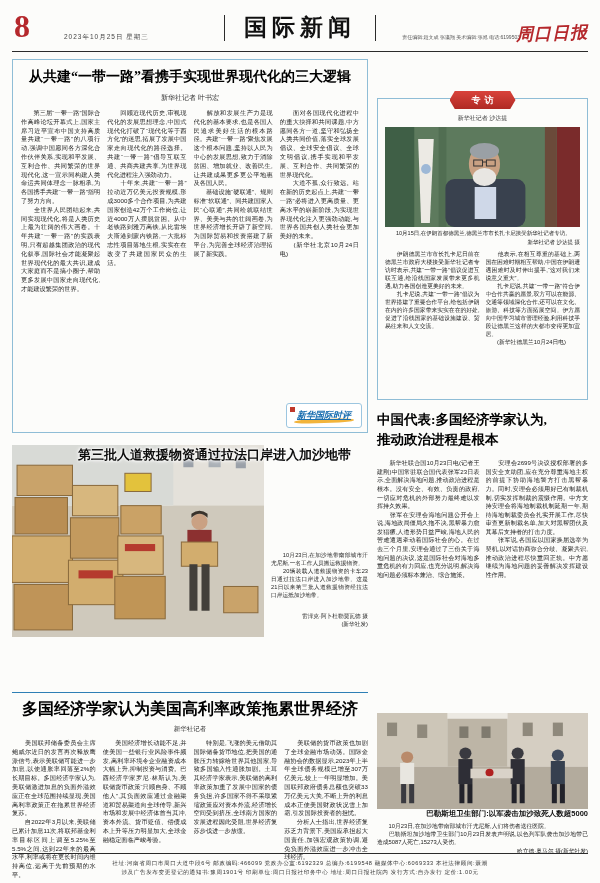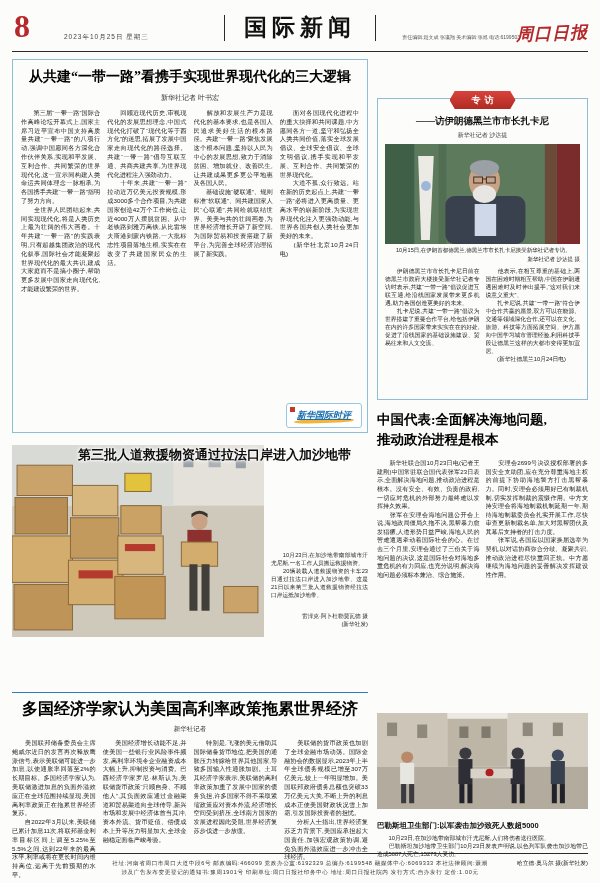--- a/index.html
+++ b/index.html
@@ -70,21 +70,21 @@
     white-space:pre-wrap; overflow:hidden; color:#222; }
   .intbox .coly { height:96px; }
   
   .haiti { margin-top:10px; }
   .haiti-h { font:bold 13.5px "Liberation Serif", serif; line-height:1.45; white-space:pre-line; color:#000; }
   .haiti .coly { height:246px; margin-top:6px; font-size:6.1px; line-height:8.6px; }
   
   .gaza { margin-top:8px; }
   .gaza-photo { width:100%; height:96px; }
   .gaza-photo svg { width:100%; height:100%; display:block; }
-  .gaza-title { font:bold 7.5px "Liberation Sans", sans-serif; text-align:left; margin-top:12px; color:#111; }
+  .gaza-title { font:bold 7.5px "Liberation Sans", sans-serif; text-align:right; margin-top:0; color:#111; }
   .gaza-cap { font-size:5.8px; line-height:8px; text-align:justify; white-space:pre-wrap; margin-top:3px; color:#222; }
   .gaza-credit { font-size:5.8px; text-align:right; color:#222; margin-top:1px; }
   
   .ftr { position:absolute; left:12px; right:12px; bottom:6px; border-top:1.5px solid #2b2b2b; padding-top:5px; }
   .ftr div { text-align:center; font-size:5.6px; color:#333; letter-spacing:0.6px; line-height:9px; }
 </style>
 </head>
 <body>
 
 <div class="page">
@@ -174,21 +174,20 @@
 　　分析人士指出,世界经济复苏乏力背景下,美国应承担起大国责任,加强宏观政策协调,避免负面外溢效应进一步冲击全球经济。</div>
         </div>
       </article>
 
     </section>
 
     <section class="colR">
 
       <article class="intbox">
         <div class="ribbon">专访</div>
-        <div class="int-sub">——访伊朗德黑兰市市长扎卡尼</div>
         <div class="int-by">新华社记者 沙达提</div>
         <div class="int-photo">
           <svg viewBox="0 0 200 100" preserveAspectRatio="none">
             <rect x="0" y="0" width="200" height="100" fill="#5d7a5d"></rect>
             <rect x="0" y="0" width="30" height="100" fill="#3f5f46"></rect>
             <rect x="176" y="0" width="24" height="100" fill="#7a2b2b"></rect>
             <rect x="164" y="0" width="12" height="100" fill="#6b4a3a"></rect>
             <polygon points="34,12 50,12 46,96 37,96" fill="#eceae4"></polygon>
             <circle cx="42" cy="42" r="5" fill="#9db8d6"></circle>
             <rect x="55" y="0" width="8" height="100" fill="#516e52"></rect>
@@ -207,21 +206,21 @@
         <div class="cols2">
           <div class="coly">　　伊朗德黑兰市市长扎卡尼日前在德黑兰市政府大楼接受新华社记者专访时表示,共建“一带一路”倡议促进互联互通,给沿线国家发展带来更多机遇,助力各国创造更美好的未来。
 　　扎卡尼说,共建“一带一路”倡议为世界搭建了重要合作平台,给包括伊朗在内的许多国家带来实实在在的好处,促进了沿线国家的基础设施建设、贸易往来和人文交流。</div>
           <div class="coly">　　他表示,在相互尊重的基础上,两国在困难时期相互帮助,中国在伊朗遭遇困难时及时伸出援手,“这对我们来说意义重大”。
 　　扎卡尼说,共建“一带一路”符合伊中合作共赢的愿景,双方可以在能源、交通等领域深化合作,还可以在文化、旅游、科技等方面拓展空间。伊方愿向中国学习城市管理经验,利用科技手段让德黑兰这样的大都市变得更加宜居。
 　　(新华社德黑兰10月24日电)</div>
         </div>
       </article>
 
       <article class="haiti">
-        <h2 class="haiti-h">中国代表:全面解决海地问题,
+        <h2 class="haiti-h">中国代表:多国经济学家认为,
 推动政治进程是根本</h2>
         <div class="cols2">
           <div class="coly">　　新华社联合国10月23日电(记者王建刚)中国常驻联合国代表张军23日表示,全面解决海地问题,推动政治进程是根本。没有安全、有效、负责的政府,一切应对危机的外部努力最终难以发挥持久效果。
 　　张军在安理会海地问题公开会上说,海地政局僵局久拖不决,黑帮暴力愈发猖獗,人道形势日益严峻,海地人民的苦难遭遇牵动着国际社会的心。在过去三个月里,安理会通过了三份关于海地问题的决议,这是国际社会对海地多重危机的有力回应,也充分说明,解决海地问题必须标本兼治、综合施策。</div>
           <div class="coly">　　安理会2699号决议授权部署的多国安全支助团,应在充分尊重海地主权的前提下协助海地警方打击黑帮暴力。同时,安理会必须用好已有制裁机制,切实发挥制裁的震慑作用。中方支持安理会将海地制裁机制延期一年,期待海地制裁委员会扎实开展工作,尽快审查更新制裁名单,加大对黑帮团伙及其幕后支持者的打击力度。
 　　张军说,各国应以国家换届选举为契机,以对话协商弥合分歧、凝聚共识,推动政治进程尽快重回正轨。中方愿继续为海地问题的妥善解决发挥建设性作用。</div>
         </div>
       </article>
 
       <figure class="gaza">

